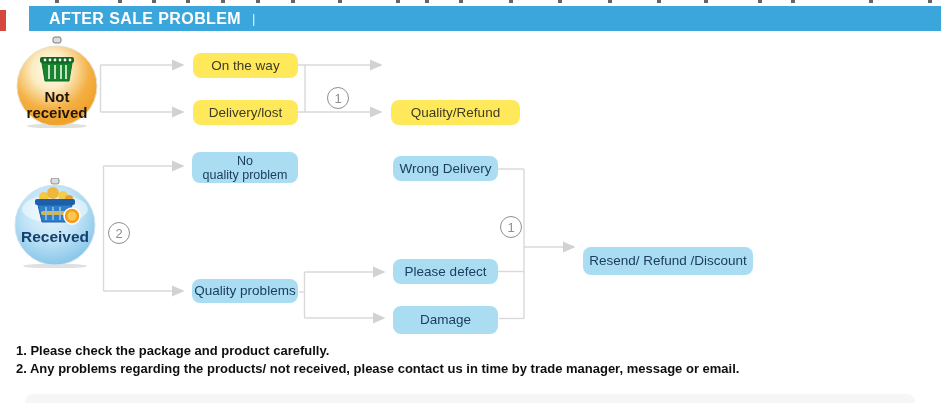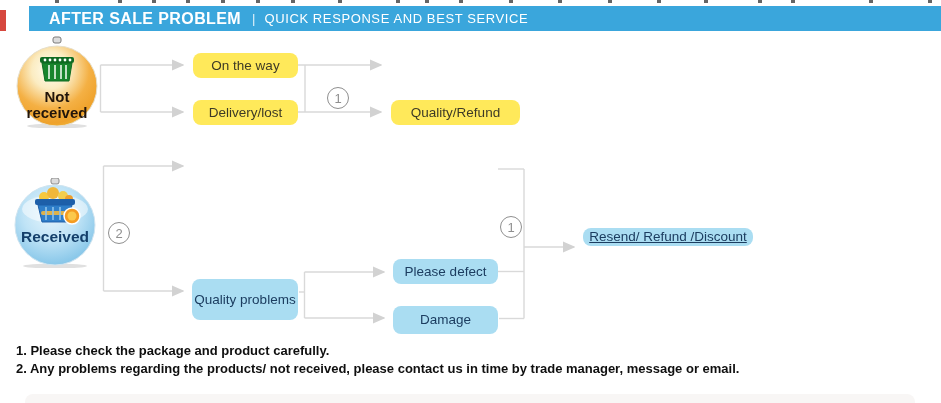--- a/index.html
+++ b/index.html
@@ -62,21 +62,20 @@
       <div class="tick" style="left: 758px;"></div>
       <div class="tick" style="left: 791px;"></div>
       <div class="tick" style="left: 869px;"></div>
       <div class="tick" style="left: 928px;"></div>
     </div>
 
   <div class="red-sliver"></div>
   <div class="banner">
     <span class="title">AFTER SALE PROBLEM</span>
     <span class="sep">|</span>
-    <span class="subtitle">QUICK RESPONSE AND BEST SERVICE</span>
   </div>
 
   <svg class="connectors" width="941" height="403" viewBox="0 0 941 403">
     <defs>
       <marker id="arr" markerWidth="9" markerHeight="8" refX="8" refY="4" orient="auto">
         <path d="M0,0 L9,4 L0,8 Z" fill="#D2D2D2"></path>
       </marker>
     </defs>
 
     <path class="cl" d="M100.5,65 V112"></path>
@@ -161,24 +160,29 @@
       <circle cx="62" cy="38" r="8" fill="#F59C22" stroke="#FFFFFF" stroke-width="1.5"></circle>
       <circle cx="62" cy="38" r="4.5" fill="#FBC94C"></circle>
     </g>
     <text x="45" y="64" text-anchor="middle" font-size="15.5" font-weight="bold" fill="#143F6A">Received</text>
   </svg>
 
   <div class="fbox ybox" style="left:193px;top:53px;width:105px;height:25px;">On the way</div>
   <div class="fbox ybox" style="left:193px;top:100px;width:105px;height:25px;">Delivery/lost</div>
   <div class="fbox ybox" style="left:391px;top:100px;width:129px;height:25px;">Quality/Refund</div>
 
-  <div class="fbox bbox" style="left:192px;top:279px;width:106px;height:41px;">Quality problems</div>
+  <div class="fbox bbox" style="left:192px;top:152px;width:106px;height:31px;flex-direction:column;font-size:12.5px;">
+    <span>No</span>
+    <span>quality problem</span>
+  </div>
+  <div class="fbox bbox" style="left:192px;top:279px;width:106px;height:24px;">Quality problems</div>
+  <div class="fbox bbox" style="left:393px;top:156px;width:105px;height:25px;">Wrong Delivery</div>
   <div class="fbox bbox" style="left:393px;top:259px;width:105px;height:25px;">Please defect</div>
   <div class="fbox bbox" style="left:393px;top:306px;width:105px;height:28px;">Damage</div>
-  <div class="fbox bbox" style="left:583px;top:228px;width:170px;height:18px;text-decoration:underline;">Resend/ Refund /Discount</div>
+  <div class="fbox bbox" style="left:583px;top:247px;width:170px;height:28px;">Resend/ Refund /Discount</div>
 
   <div class="marker" style="left:327px;top:87px;">1</div>
   <div class="marker" style="left:108px;top:222px;">2</div>
   <div class="marker" style="left:500px;top:216px;">1</div>
 
   <div class="notes">
     <p class="note-line">1. Please check the package and product carefully.</p>
     <p class="note-line">2. Any problems regarding the products/ not received, please contact us in time by trade manager, message or email.</p>
   </div>
 

